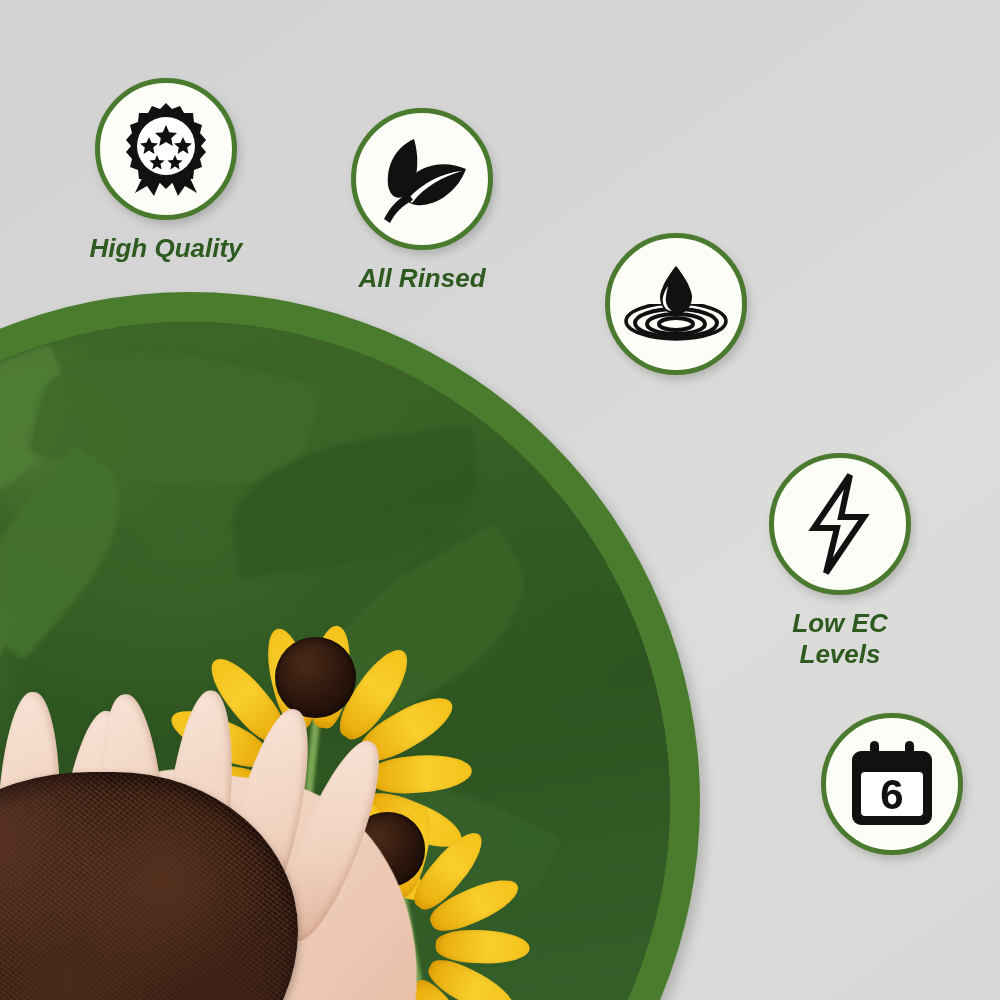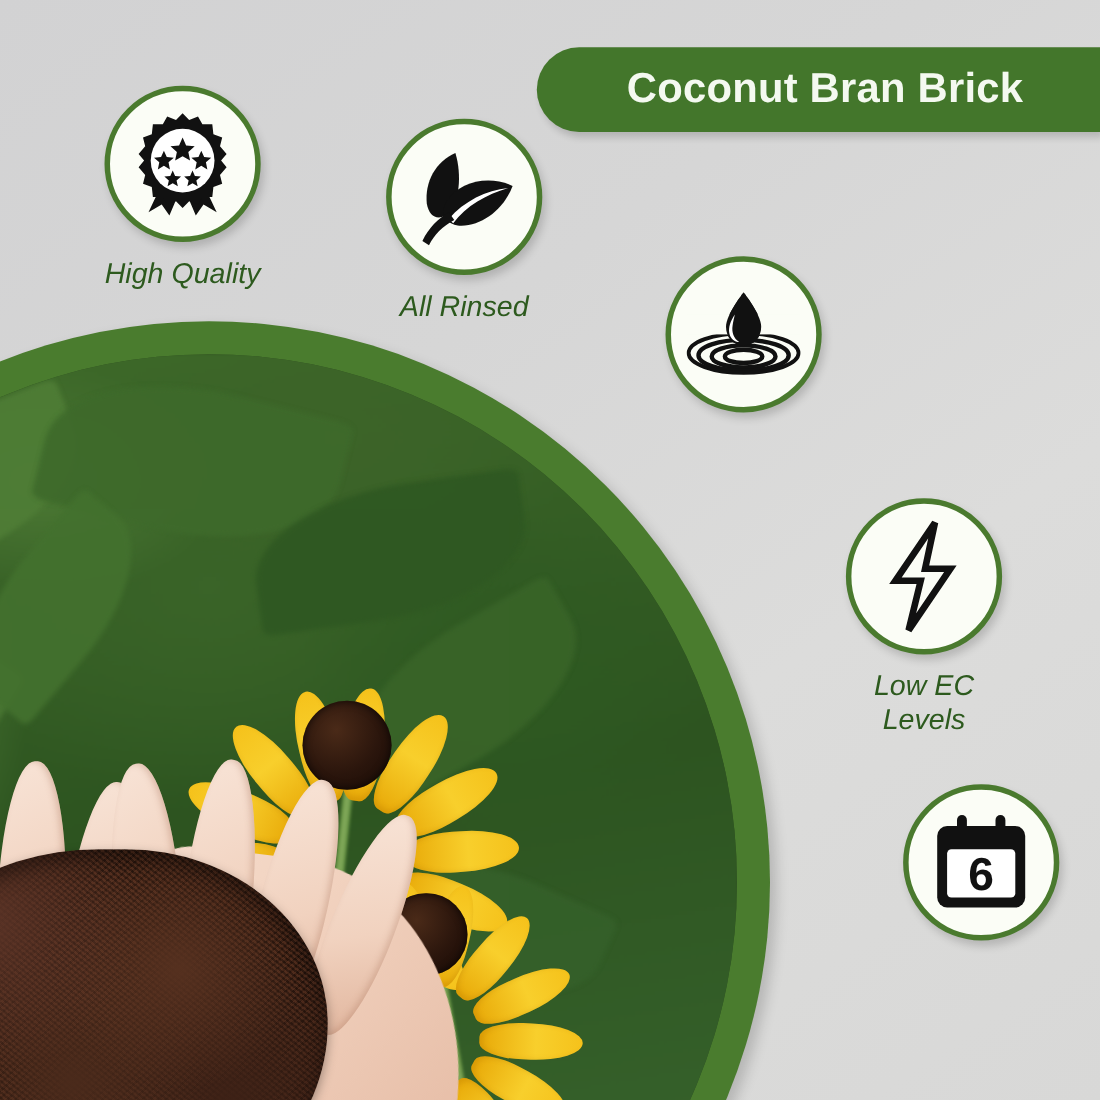--- a/index.html
+++ b/index.html
@@ -159,21 +159,21 @@
     display: flex;
     align-items: center;
     justify-content: center;
     box-sizing: border-box;
   }
   .badge-circle svg { display: block; }
   .badge-label {
     margin-top: 13px;
     color: #2d5a1e;
     font-size: 26px;
-    font-weight: normal;
+    font-weight: bold;
     font-style: italic;
     line-height: 1.18;
     text-align: center;
     white-space: pre-line;
   }
 </style>
 </head>
 <body>
 
 <div id="stage">
@@ -271,23 +271,20 @@
         <div class="finger" style="left:458px;top:368px;width:62px;height:244px;transform:rotate(6deg);"></div>
         <div class="finger" style="left:526px;top:384px;width:62px;height:232px;transform:rotate(14deg);"></div>
         <div class="finger" style="left:592px;top:412px;width:58px;height:212px;transform:rotate(22deg);"></div>
 
         <div id="coir"></div>
       </div>
 
     </div>
   </div>
 
-  <div id="title-banner">
-    <span class="title-text">Coconut Bran Brick</span>
-  </div>
 
   <div class="badge" style="left:66px;top:78px;width:200px;">
     <div class="badge-circle">
       <span>
         <svg width="90" height="96" viewBox="0 0 90 96">
           <g fill="#111111">
 
             <path d="M30 58 L14 92 L26 85 L33 95 L47 62 Z"></path>
             <path d="M60 58 L76 92 L64 85 L57 95 L43 62 Z"></path>
 

